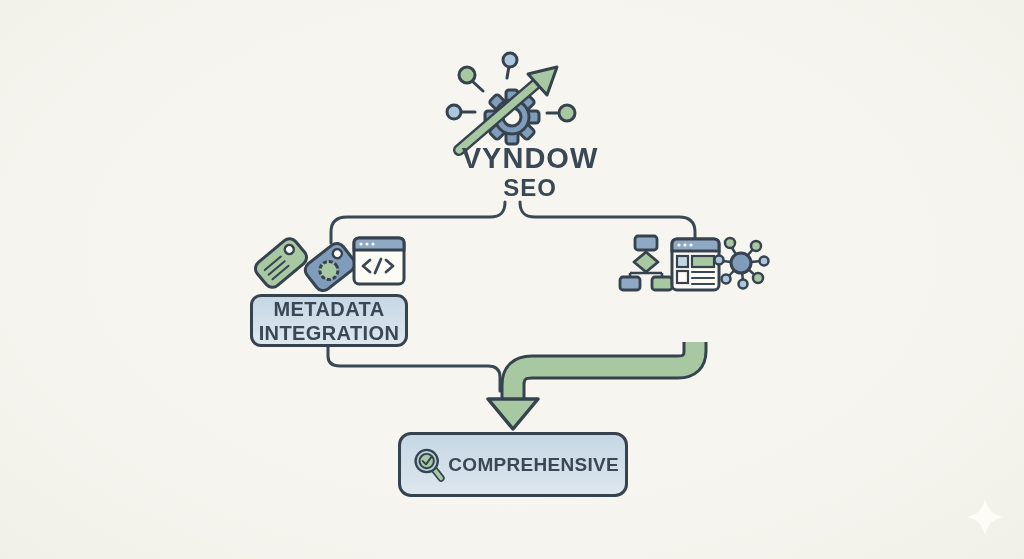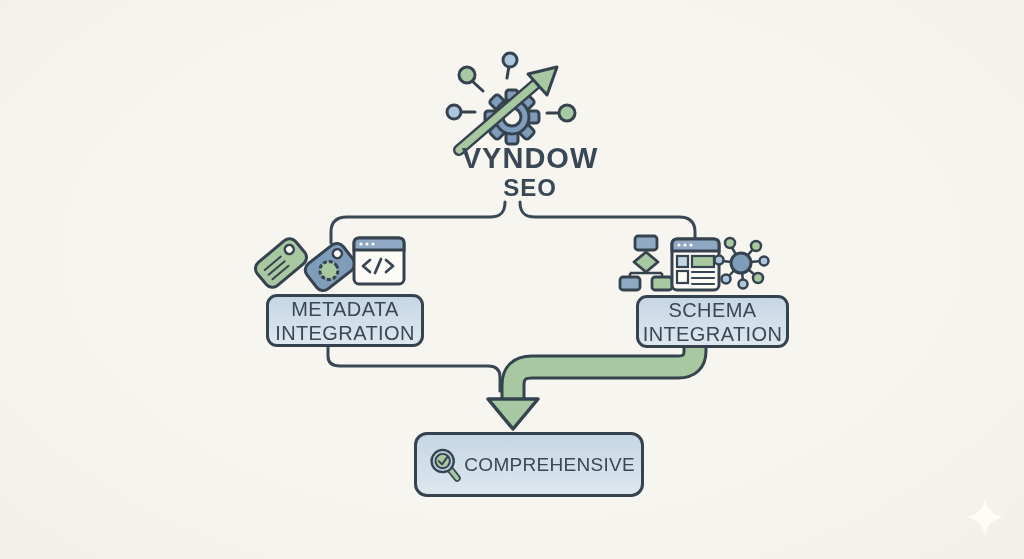--- a/index.html
+++ b/index.html
@@ -18,22 +18,22 @@
     text-align:center;color:#3a4754;line-height:1;
     user-select:none;
     padding-left:30px;
   }
   .brand .name{display:block;font-size:29px;font-weight:bold;letter-spacing:1px;}
   .brand .sub{display:block;font-size:24px;font-weight:bold;letter-spacing:1px;margin-top:3px;}
   .node-box{
     position:absolute;box-sizing:border-box;
     border:3px solid #36434f;border-radius:11px;
     background:linear-gradient(180deg,#c6d7e4 0%,#dde7ee 100%);
-    color:#3a4754;font-weight:normal;text-align:center;
-    display:flex;flex-direction:column;justify-content:center;margin-left:16px;
+    color:#3a4754;font-weight:bold;text-align:center;
+    display:flex;flex-direction:column;justify-content:center;
   }
   .node-box span{display:block;}
   #box-metadata{left:250px;top:294px;width:158px;height:53px;font-size:20px;line-height:24px;letter-spacing:.4px;}
   #box-schema{left:620px;top:295px;width:153px;height:53px;font-size:20px;line-height:24px;letter-spacing:.4px;}
   #box-solution{
     left:398px;top:432px;width:230px;height:65px;border-radius:13px;
     flex-direction:row;align-items:center;justify-content:flex-start;
     font-size:19px;line-height:23px;letter-spacing:.3px;padding-left:8px;
   }
   #box-solution .label{flex:1;text-align:right;padding-right:6px;}
@@ -165,24 +165,20 @@
   <div class="brand">
     <span class="name">VYNDOW</span>
     <span class="sub">SEO</span>
   </div>
 
   <div class="node-box" id="box-metadata">
     <span>METADATA</span>
     <span>INTEGRATION</span>
   </div>
 
-  <div class="node-box" id="box-schema">
-    <span>SCHEMA</span>
-    <span>INTEGRATION</span>
-  </div>
 
   <div class="node-box" id="box-solution">
     <svg width="56" height="58" viewBox="0 0 60 62">
       <line x1="38" y1="37" x2="49" y2="51" stroke="#34434d" stroke-width="11" stroke-linecap="round"></line>
       <line x1="38" y1="37" x2="49" y2="51" stroke="#a7c8a0" stroke-width="6" stroke-linecap="round"></line>
       <circle cx="27" cy="25" r="17" fill="#b9cedd" stroke="#34434d" stroke-width="3.5"></circle>
       <circle cx="27" cy="25" r="11" fill="#a7c8a0" stroke="#34434d" stroke-width="3"></circle>
       <polyline points="21,25 26,30 34,19" fill="none" stroke="#34434d" stroke-width="3" stroke-linecap="round" stroke-linejoin="round"></polyline>
     </svg>
     <div class="label">

